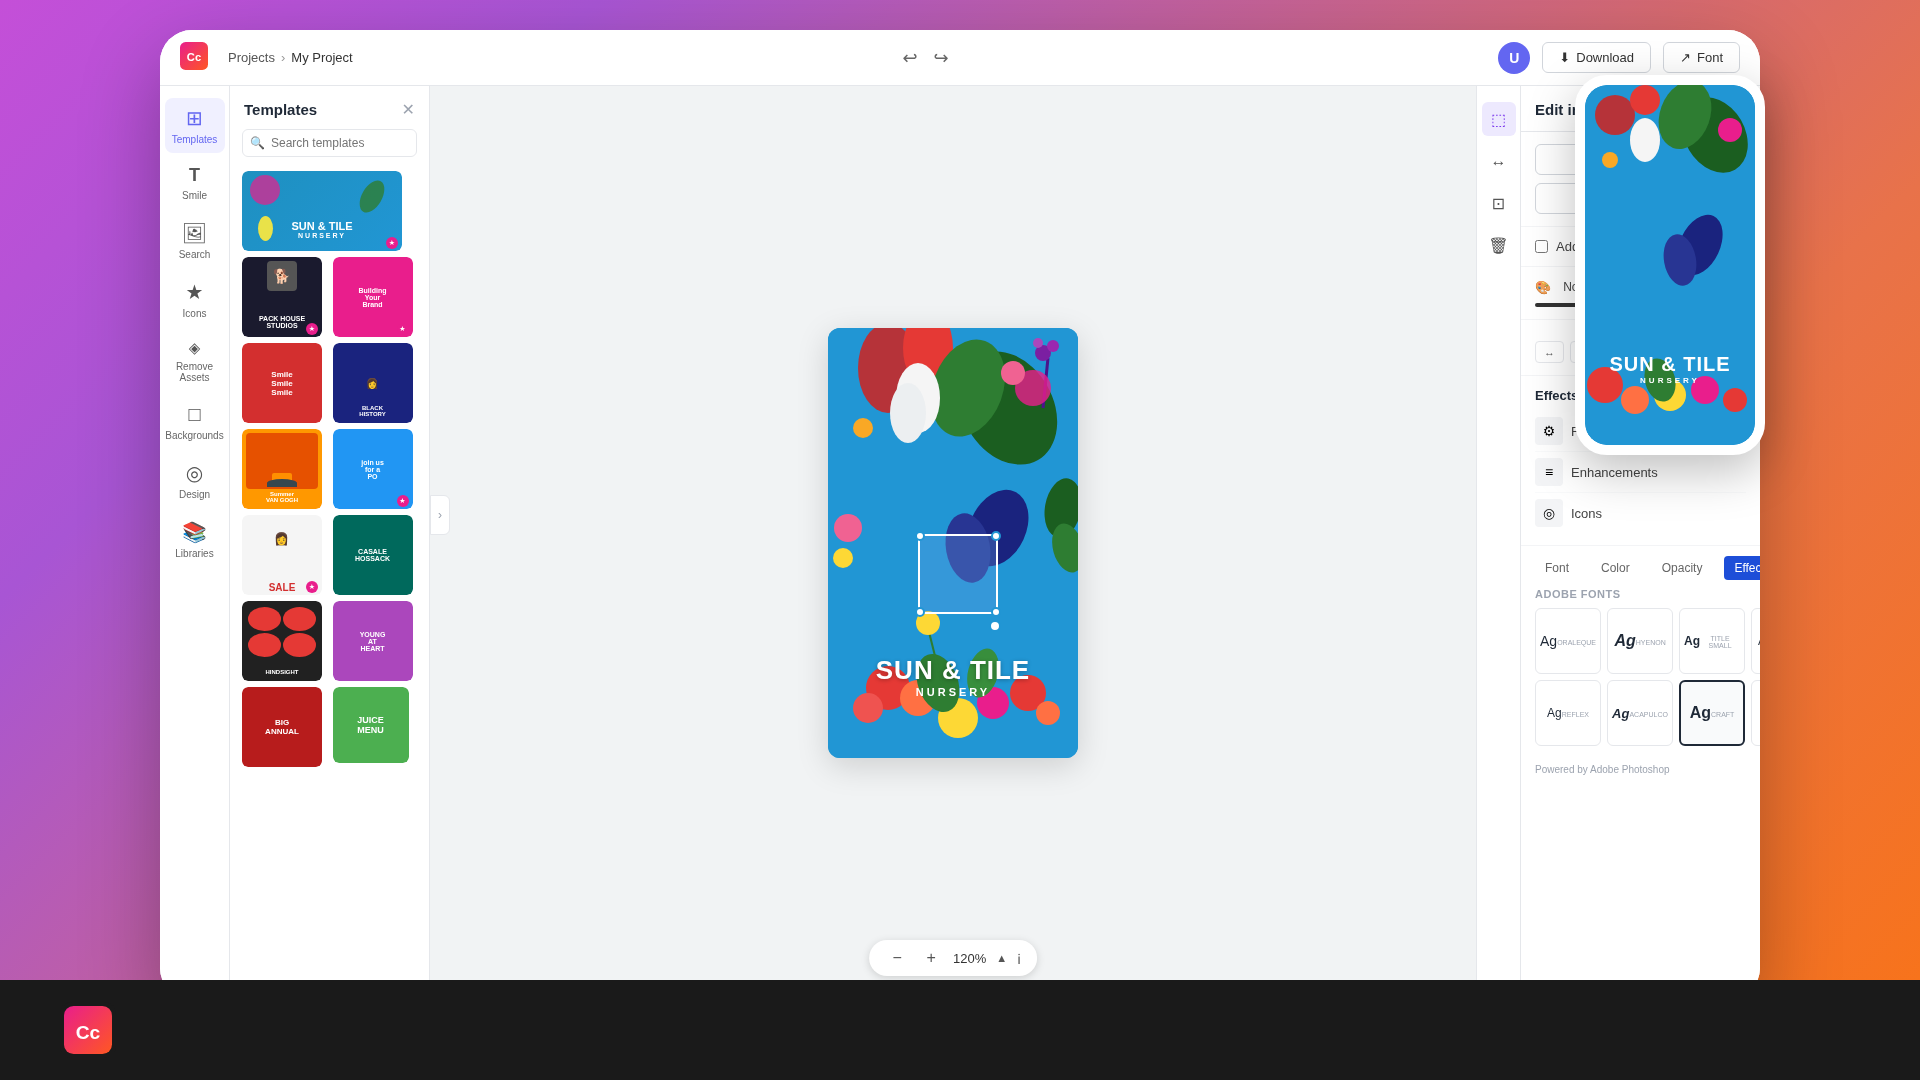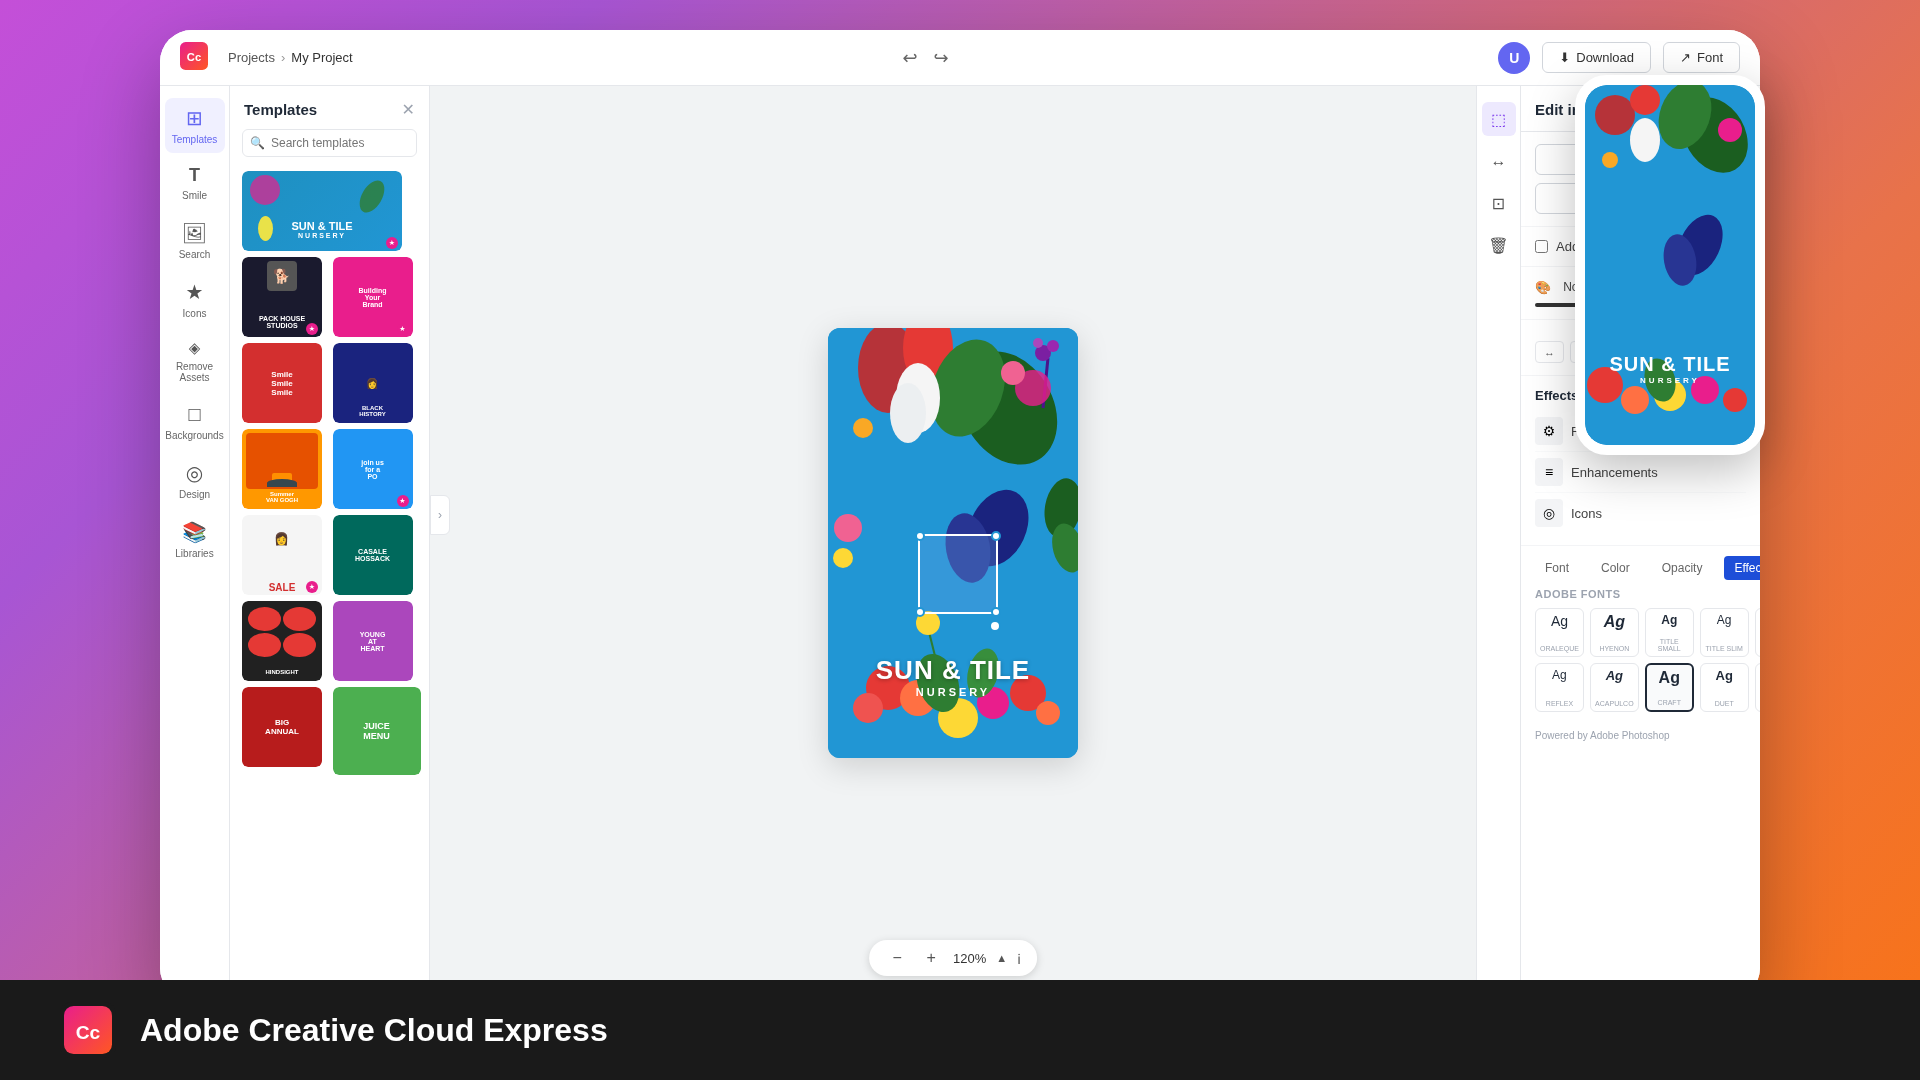--- a/index.html
+++ b/index.html
@@ -555,23 +555,23 @@
       display: grid;
       grid-template-columns: repeat(5, 1fr);
       gap: 6px;
       padding: 4px 14px 10px;
     }
     .font-swatch {
       aspect-ratio: 1;
       border-radius: 6px;
       border: 1px solid #e5e7eb;
       display: flex;
-      flex-direction: column;
-      align-items: center;
-      justify-content: space-between;
+      flex-direction: row;
+      align-items: center;
+      justify-content: center;
       cursor: pointer;
       padding: 4px;
       background: white;
     }
     .font-swatch.active {
       border: 2px solid #1f2937;
       background: #f9fafb;
     }
     .font-swatch .ag {
       font-size: 16px;
@@ -816,21 +816,21 @@
             <div class="tmpl-text" style="font-size:7px;">YOUNG<br>AT<br>HEART</div>
           </div>
         </div>
 
         <div class="template-thumb" style="height:80px;">
           <div class="thumb-wrapper" style="background:#b71c1c;position:relative;">
             <div class="tmpl-text" style="font-size:8px;font-weight:900;">BIG<br>ANNUAL</div>
           </div>
         </div>
 
-        <div class="template-thumb" style="height:88px;">
+        <div class="template-thumb" style="height:76px;">
           <div class="thumb-wrapper t14" style="position:relative;">
             <div class="tmpl-text" style="font-size:9px;font-weight:900;">JUICE<br>MENU</div>
           </div>
         </div>
 
       </div>
     </div>
 
     <div class="panel-collapse-btn">›</div>
 
@@ -1068,14 +1068,13 @@
       <defs>
         <linearGradient id="ccGrad2" x1="0%" y1="0%" x2="100%" y2="100%">
           <stop offset="0%" style="stop-color:#e91e8c"></stop>
           <stop offset="100%" style="stop-color:#ff5722"></stop>
         </linearGradient>
       </defs>
       <rect width="100" height="100" rx="20" fill="url(#ccGrad2)"></rect>
       <text x="50" y="68" text-anchor="middle" fill="white" font-size="40" font-weight="900">Cc</text>
     </svg>
   </div>
-  <span class="bottom-bar-title">Adobe Creative Cloud Express</span>
 </div>
 
 </body></html>

